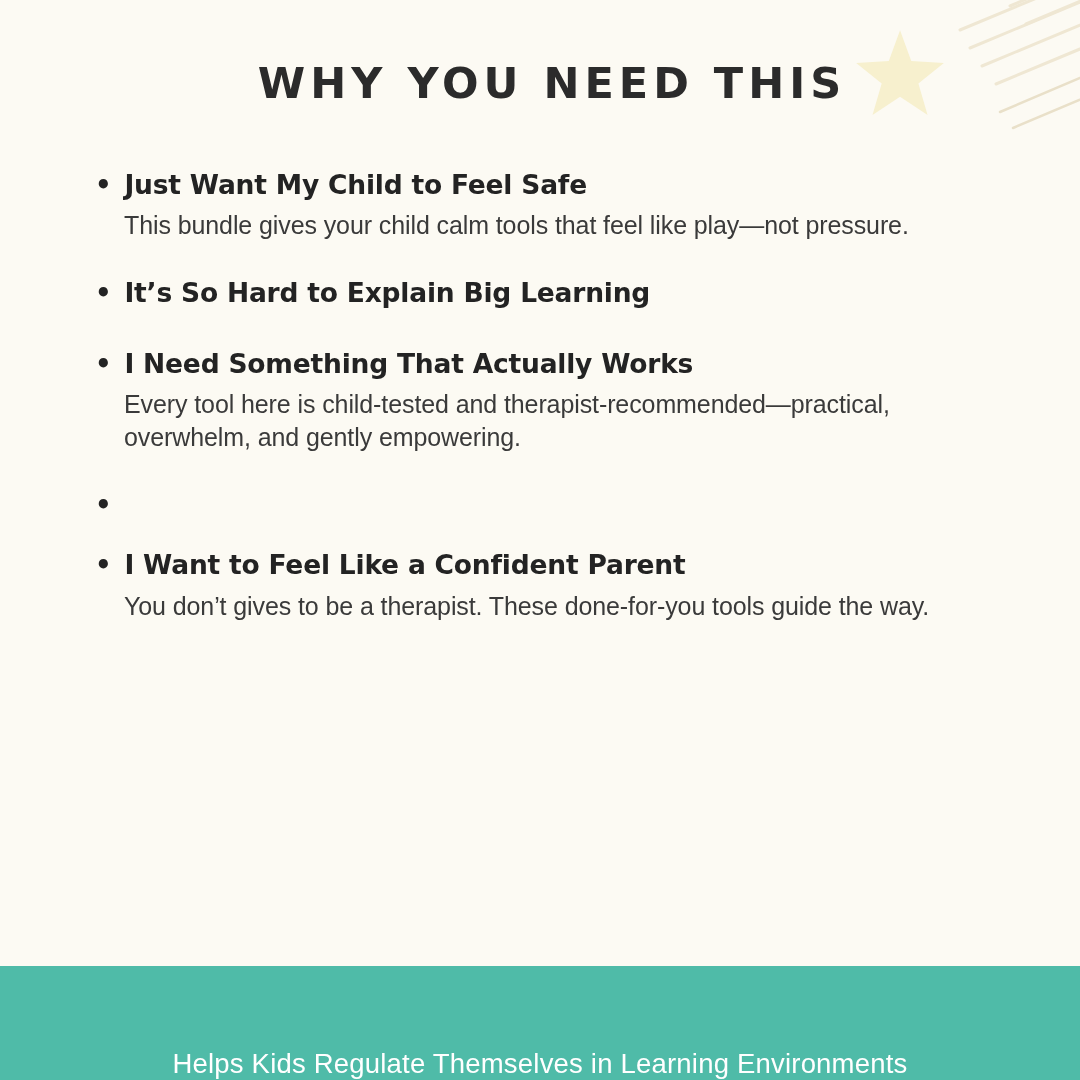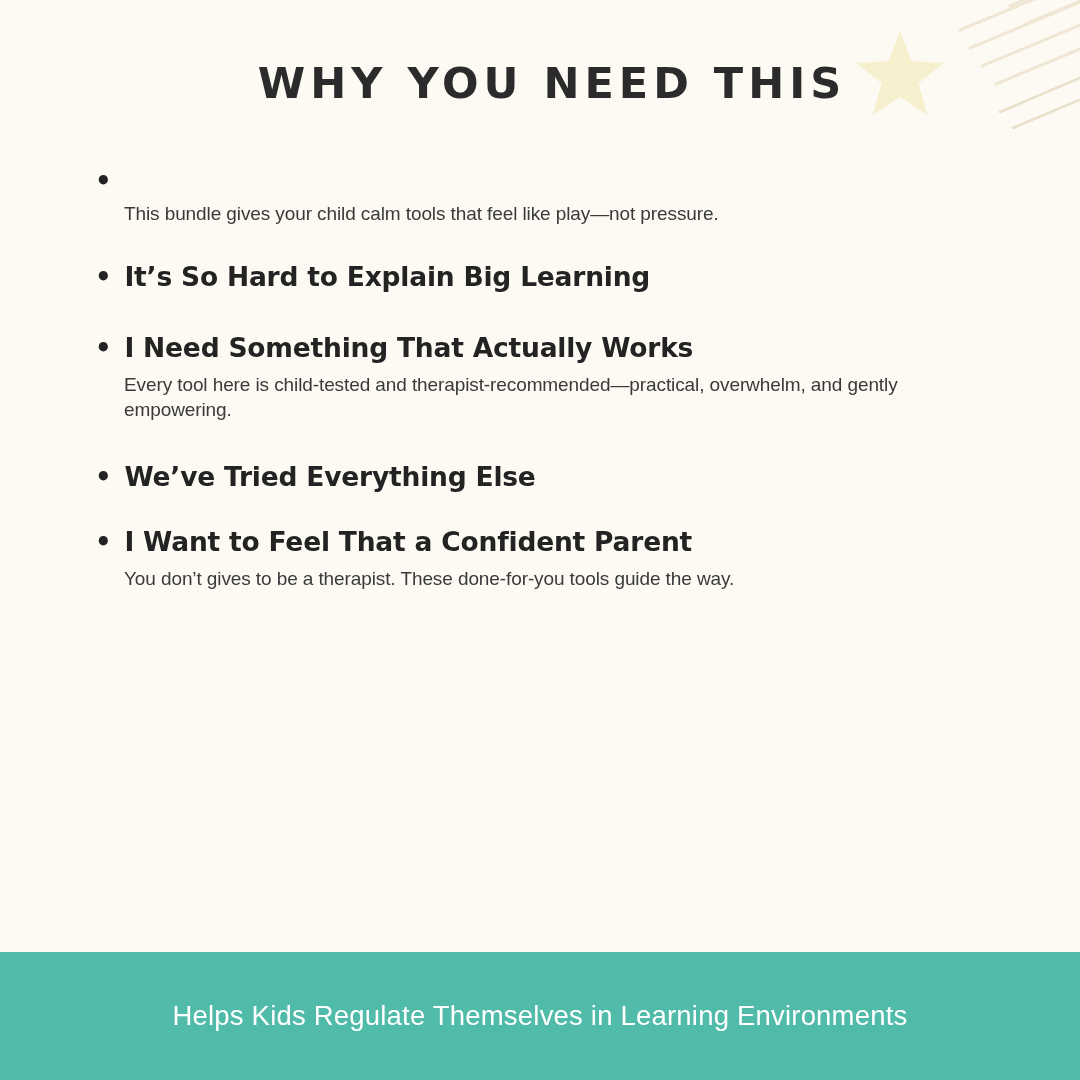--- a/index.html
+++ b/index.html
@@ -75,45 +75,45 @@
   .bullet {
     font-size: 26px;
     line-height: 1;
     margin-right: 13px;
     color: #232323;
   }
 
   .item-body {
     margin-left: 29px;
     margin-top: 7px;
-    font-size: 19px;
+    font-size: 25px;
     line-height: 1.32;
     color: #3A3A3A;
     letter-spacing: -0.1px;
     font-family: "Liberation Sans", sans-serif;
     max-width: 860px;
   }
 
   
   .item.i0 { margin-bottom: 34px; }
   .item.i1 { margin-bottom: 36px; }
   .item.i2 { margin-bottom: 38px; }
   .item.i3 { margin-bottom: 30px; }
   .item.i4 { margin-bottom: 0; }
 
   
   .footer {
     position: absolute;
     left: 0;
     bottom: 0;
     width: 1080px;
-    height: 128px;
+    height: 114px;
     background: #4FBBA8;
     display: flex;
-    align-items: center;
+    align-items: flex-end;
     justify-content: center;
   }
 
   .footer-text {
     color: #FFFFFF;
     font-size: 27.5px;
     letter-spacing: 0.2px;
     font-family: "Liberation Sans", sans-serif;
   }
 </style>
@@ -138,20 +138,21 @@
     <path d="M52 18 L63 48 L95 50 L70 70 L79 101 L52 83 L25 101 L34 70 L9 50 L41 48 Z" transform="translate(-3 12) scale(1.02)" fill="#F7F0CE"></path>
   </svg>
 
   <h1 class="heading">WHY YOU NEED THIS</h1>
 
   <div class="list">
 
     <div class="item i0">
       <div class="item-title">
         <span class="bullet">•</span>
+        <span>Just Want My Child to Feel Safe</span>
       </div>
       <div class="item-body">This bundle gives your child calm tools that feel like play—not pressure.</div>
     </div>
 
     <div class="item i1">
       <div class="item-title">
         <span class="bullet">•</span>
         <span>It’s So Hard to Explain Big Learning</span>
       </div>
     </div>
@@ -160,28 +161,27 @@
       <div class="item-title">
         <span class="bullet">•</span>
         <span>I Need Something That Actually Works</span>
       </div>
       <div class="item-body">Every tool here is child-tested and therapist-recommended—practical, overwhelm, and gently empowering.</div>
     </div>
 
     <div class="item i3">
       <div class="item-title">
         <span class="bullet">•</span>
-        <span>We’ve Tried Everything Else</span>
       </div>
     </div>
 
     <div class="item i4">
       <div class="item-title">
         <span class="bullet">•</span>
-        <span>I Want to Feel That a Confident Parent</span>
+        <span>I Want to Feel Like a Confident Parent</span>
       </div>
       <div class="item-body">You don’t gives to be a therapist. These done-for-you tools guide the way.</div>
     </div>
 
   </div>
 
   <div class="footer">
     <div class="footer-text">Helps Kids Regulate Themselves in Learning Environments</div>
   </div>
 

